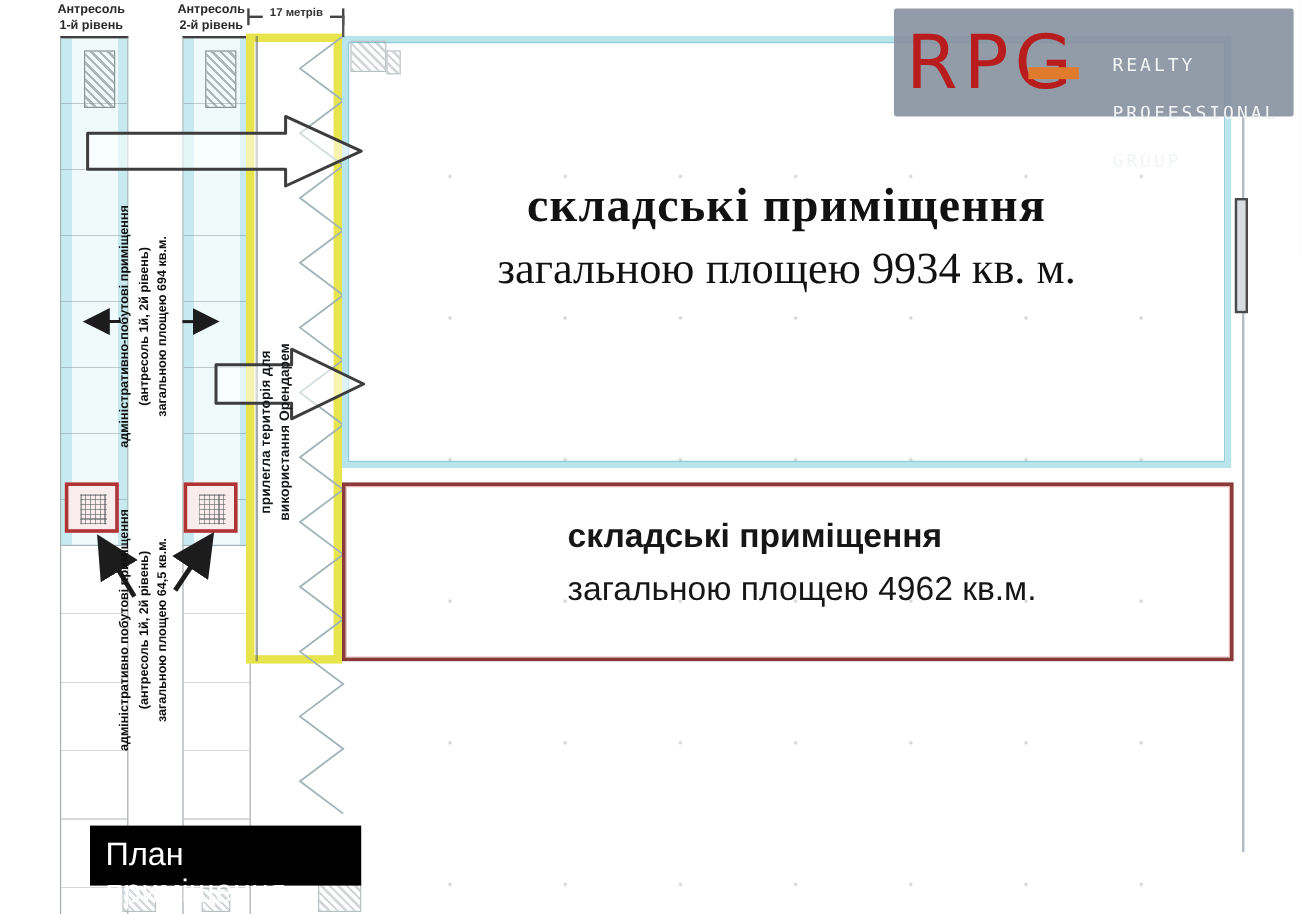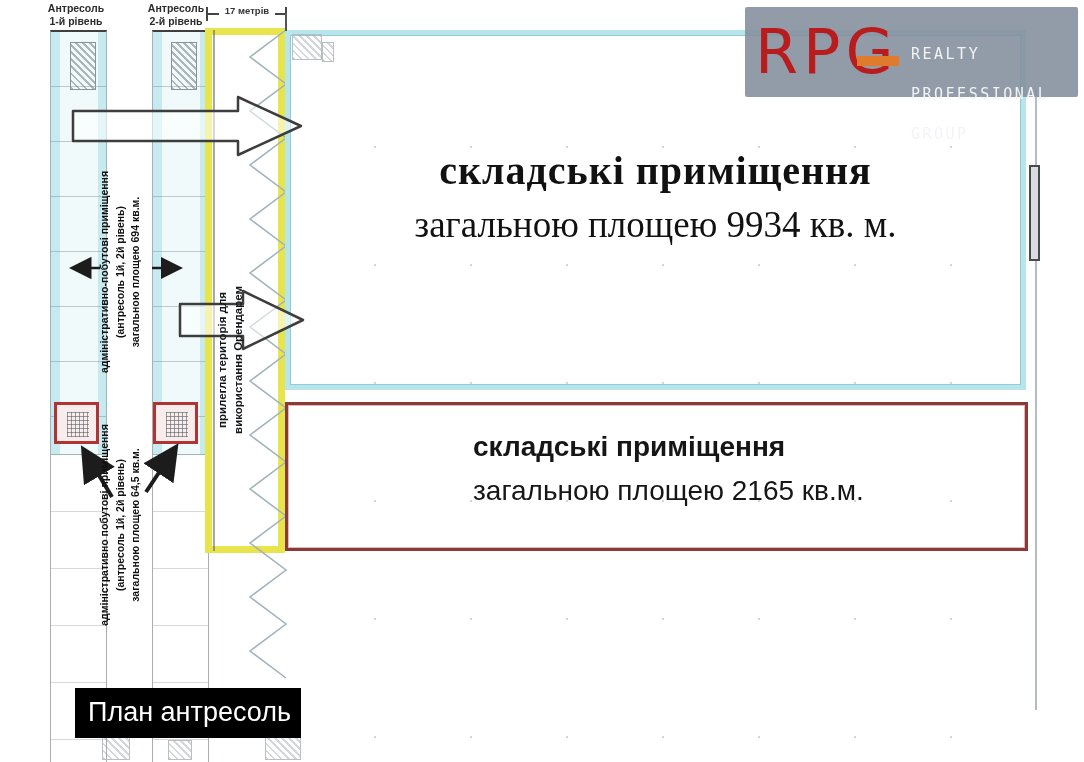--- a/index.html
+++ b/index.html
@@ -89,21 +89,21 @@
   .dim-drop{left:285px;top:13px;width:2px;height:18px;background:#555;}
   .dim-label{left:219px;top:5px;width:56px;text-align:center;background:#fff;
     font-size:9.5px;font-weight:bold;color:#333;}
 
   
   .logo-panel{left:745px;top:7px;width:333px;height:90px;
     background:rgba(134,144,159,.90);border-radius:2px;}
   .logo-brand{left:10px;top:6px;font-family:"DejaVu Sans",sans-serif;font-size:62px;
     letter-spacing:5px;color:#b91c1c;line-height:78px;}
   .logo-accent{left:112px;top:49px;width:42px;height:10px;background:var(--accent,#e07b2e);}
-  .logo-side{left:166px;top:17px;font-family:"DejaVu Sans Mono",monospace;font-size:15px;
+  .logo-side{left:182px;top:17px;font-family:"DejaVu Sans Mono",monospace;font-size:15px;
     letter-spacing:2.5px;line-height:20px;color:#f2f4f6;white-space:pre-line;}
 
   
   .plan-label{left:75px;top:688px;width:226px;height:50px;background:var(--label-bg,#000);
     color:#fff;font-size:27px;padding:9px 0 0 13px;}
 
   
   .right-wall{left:1035px;top:88px;width:2px;height:622px;background:#b5bcc1;}
   .right-door{left:1029px;top:165px;width:11px;height:96px;border:2px solid #4a4a4a;background:#d8dde0;}
 
@@ -145,21 +145,21 @@
 
   <div class="abs cyan-area">
     <div class="abs main-title">складські приміщення</div>
     <div class="abs main-sub">загальною площею 9934 кв. м.</div>
   </div>
   <div class="abs hatch-light" style="left:292px;top:34px;width:30px;height:26px"></div>
   <div class="abs hatch-light" style="left:322px;top:42px;width:12px;height:20px"></div>
 
   <div class="abs red-area">
     <div class="abs red-title">складські приміщення</div>
-    <div class="abs red-sub">загальною площею 2165 кв.м.</div>
+    <div class="abs red-sub">загальною площею 4962 кв.м.</div>
   </div>
 
   <div class="abs red-mini" style="left:54px;top:402px;width:45px;height:42px">
     <div class="mini-grid"></div>
   </div>
   <div class="abs red-mini" style="left:153px;top:402px;width:45px;height:42px">
     <div class="mini-grid"></div>
   </div>
 
   <svg class="overlay" width="1084" height="762">
@@ -202,15 +202,15 @@
   <div class="abs logo-panel">
     <div class="abs logo-brand">RPG</div>
     <div class="abs logo-accent"></div>
     <div class="abs logo-side">
       <span>REALTY</span><br>
       <span>PROFESSIONAL</span><br>
       <span>GROUP</span>
     </div>
   </div>
 
-  <div class="abs plan-label">План антресоль</div>
+  <div class="abs plan-label">План приміщення</div>
 
 </div>
 
 </body></html>

